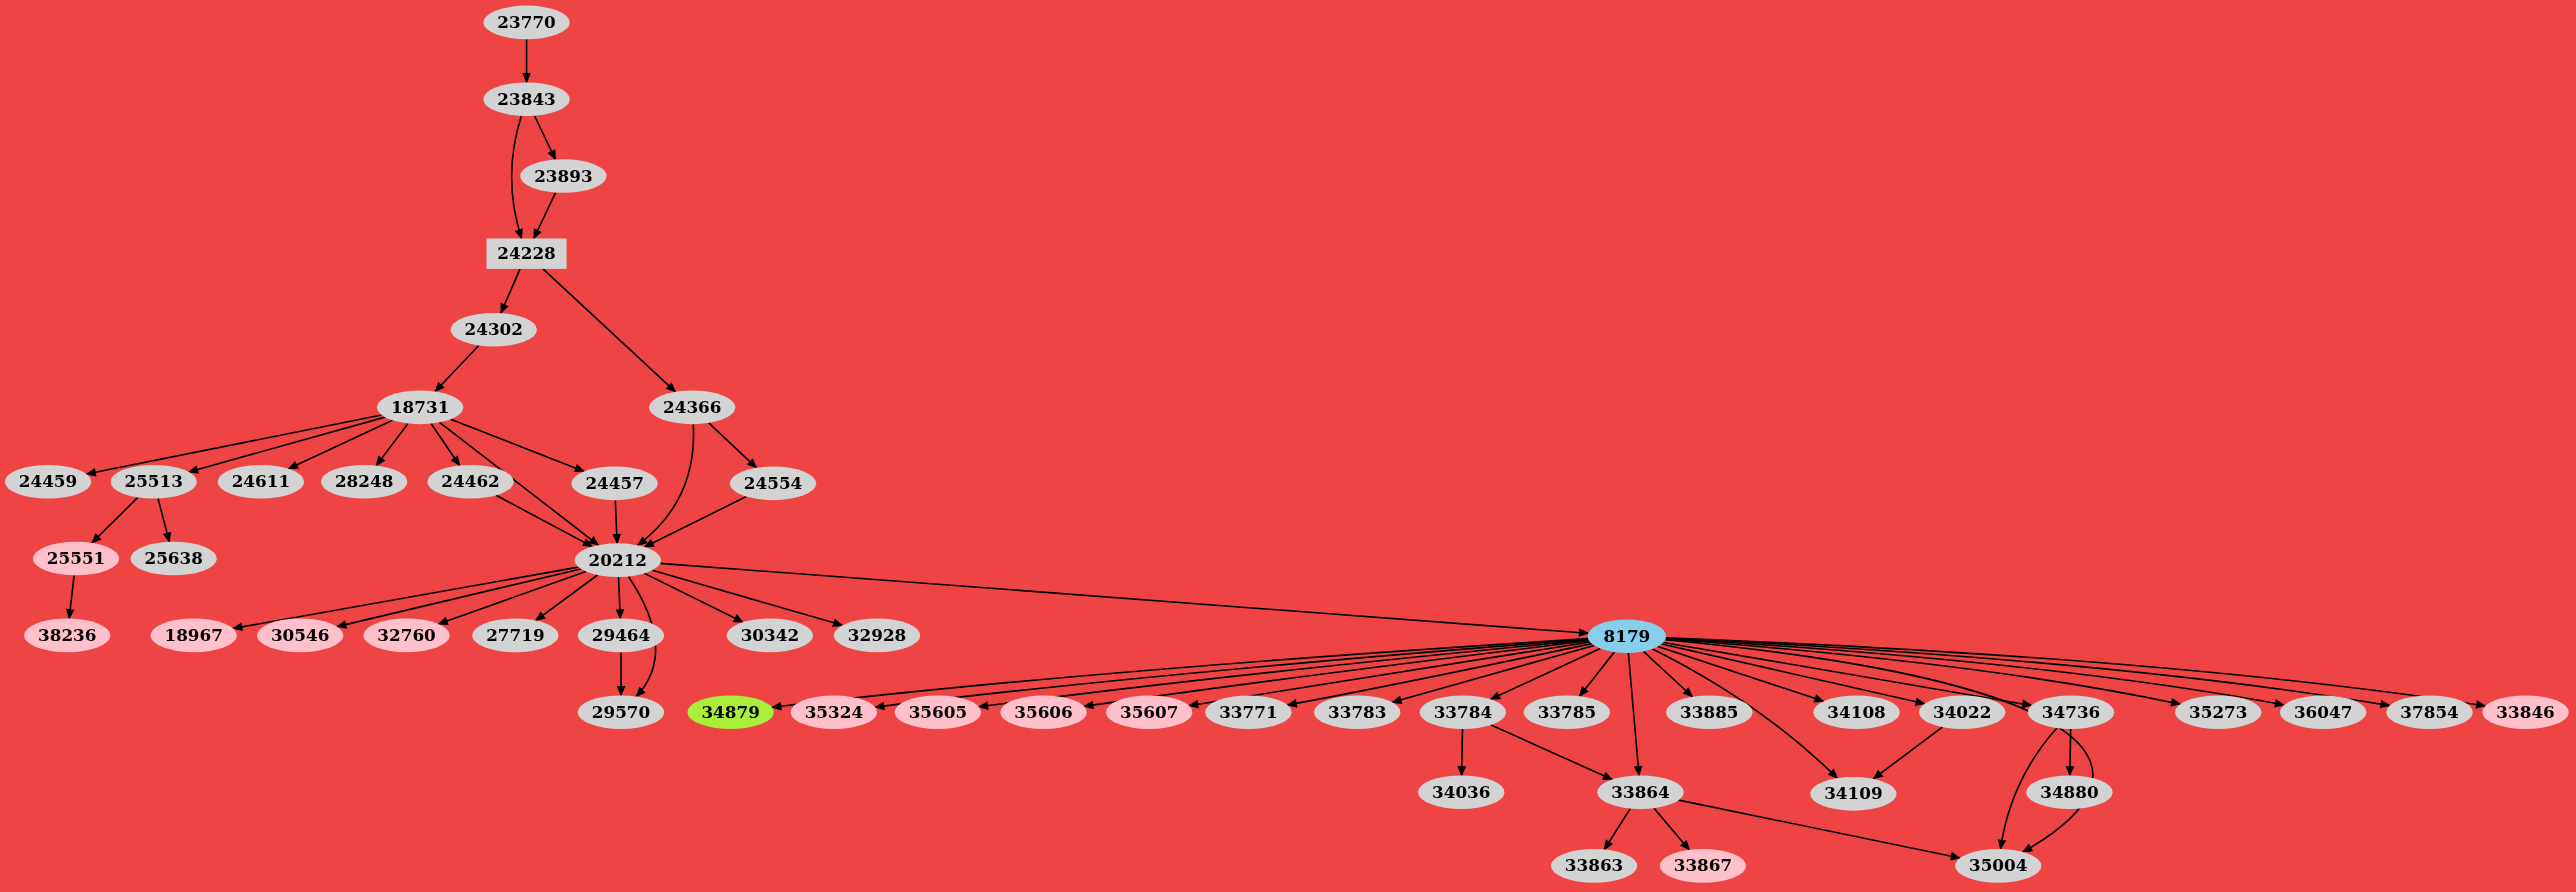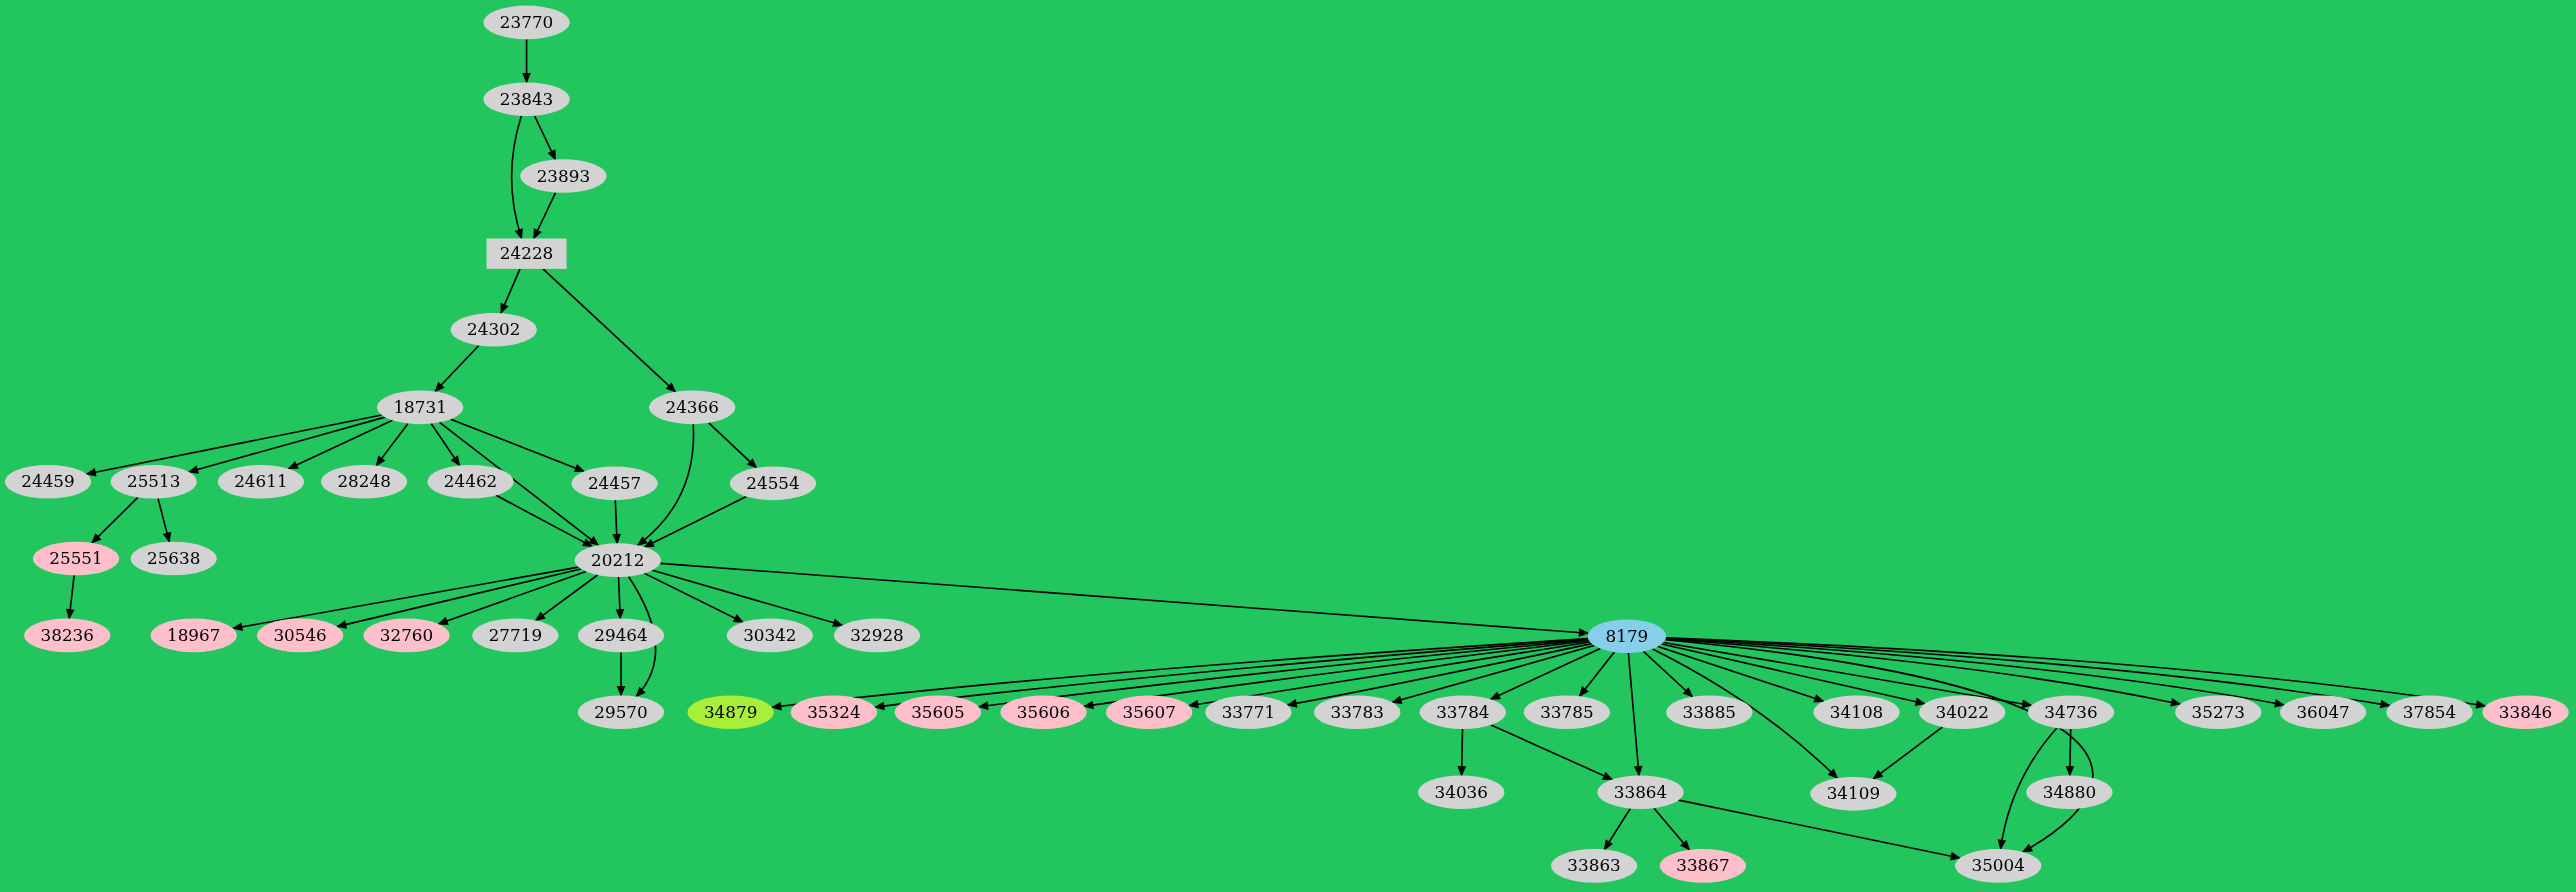--- a/index.html
+++ b/index.html
@@ -2,21 +2,22 @@
 <html style="font-size:12.8px"><head>
 <meta charset="utf-8">
 <style>
   html, body {
     margin: 0;
     padding: 0;
     background: #ffffff;
   }
   .graph-wrap {
     width: 100%;
-    background: #22c55e;
+    background: #ef4444;
+    font-weight: bold;
   }
   svg {
     display: block;
     width: 100%;
     height: auto;
     font-family: "DejaVu Serif", "Liberation Serif", serif;
   }
   .node-label {
     font-size: 21px;
     fill: #000000;

